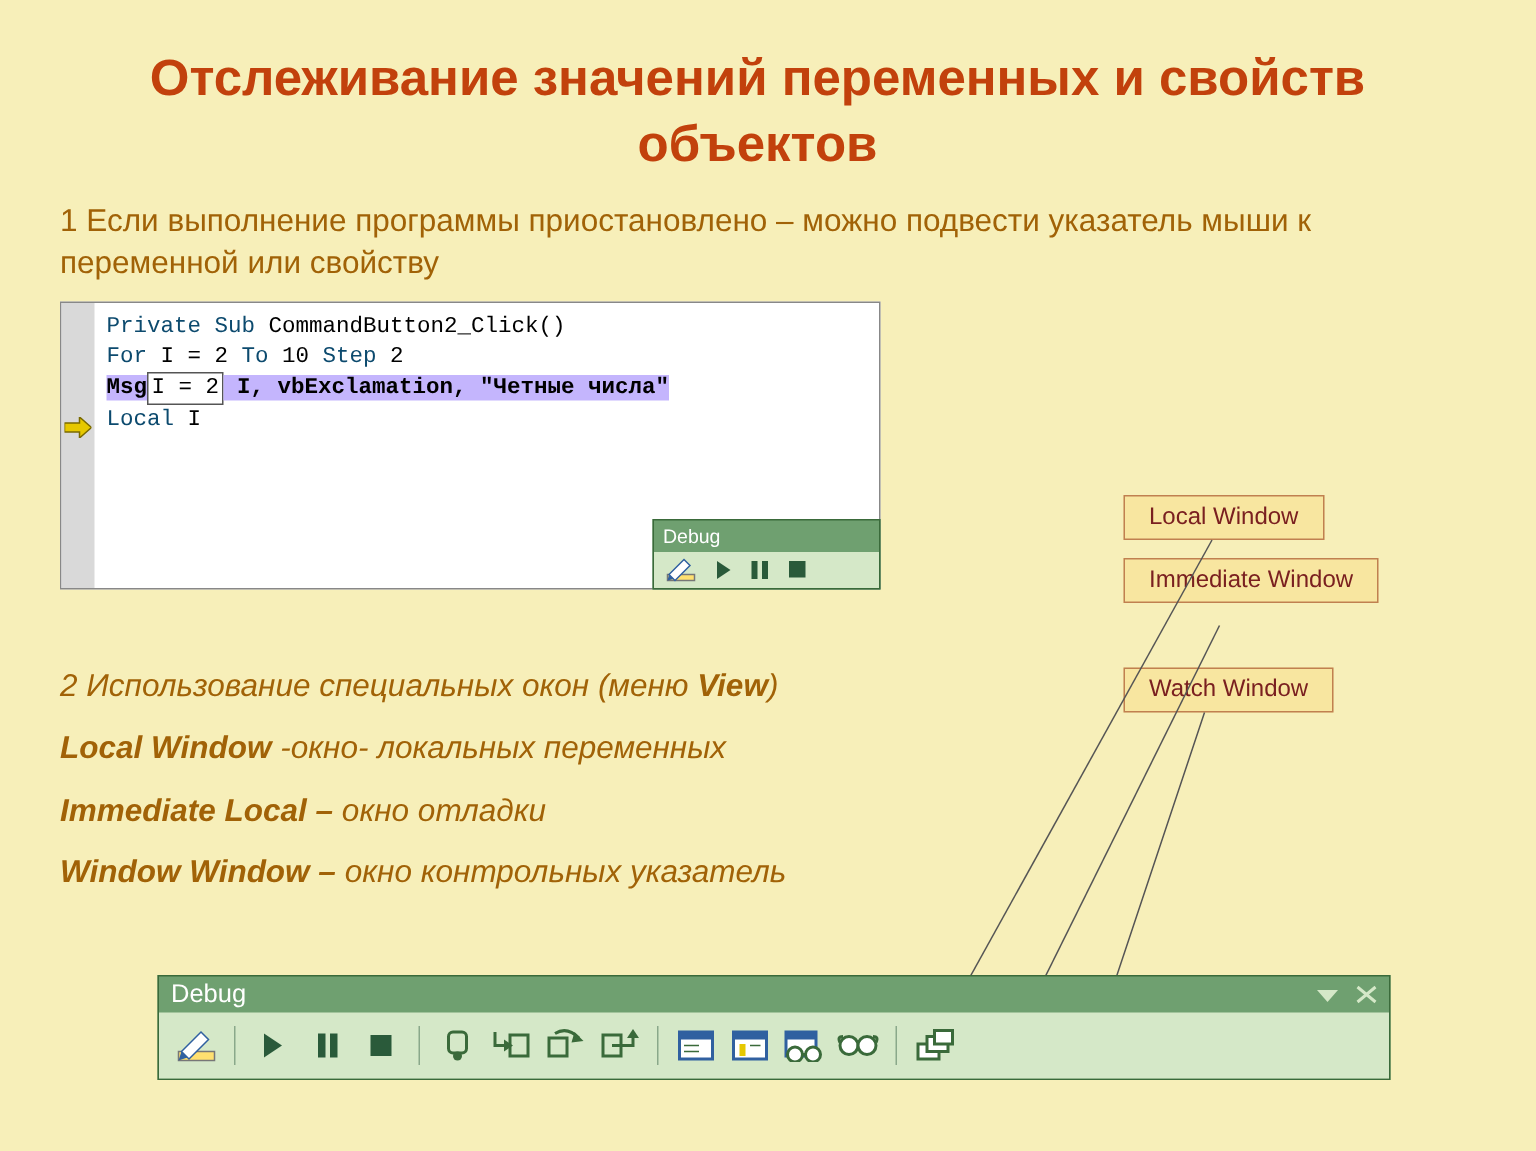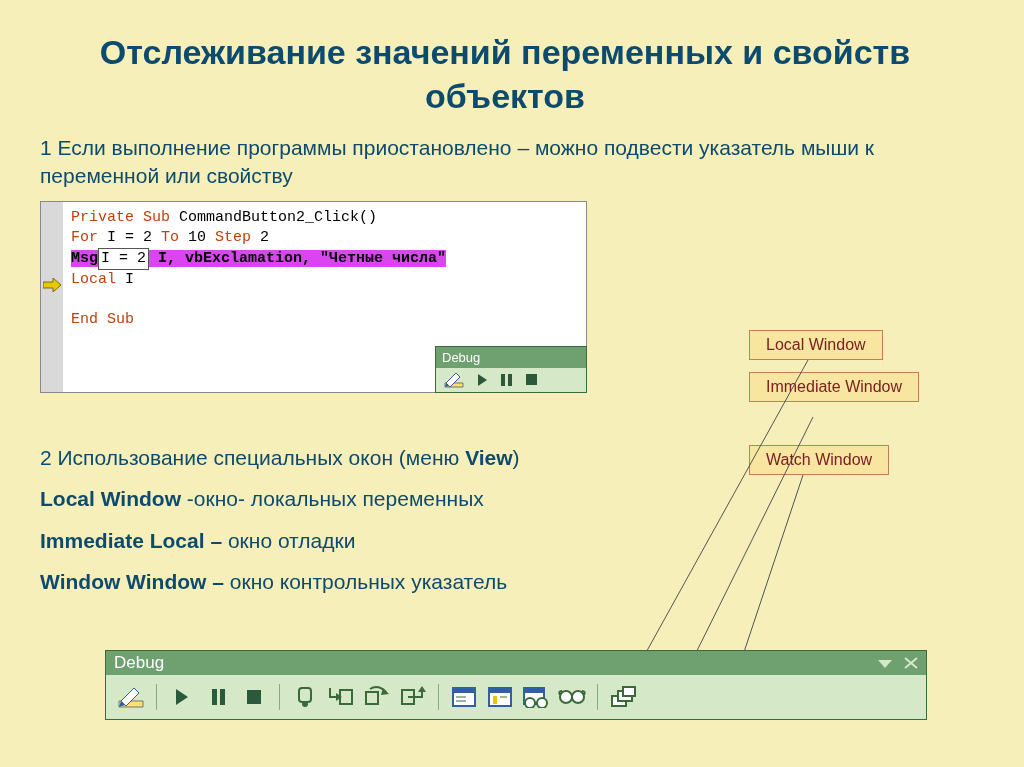--- a/index.html
+++ b/index.html
@@ -6,29 +6,29 @@
     margin: 0;
     padding: 0;
     width: 1024px;
     height: 767px;
     background: #f7efb9;
     font-family: Arial, sans-serif;
     position: relative;
     overflow: hidden;
   }
   .title {
-    color: #0c4a6e;
+    color: #c2410c;
     font-size: 34px;
     font-weight: bold;
     text-align: center;
     padding: 30px 60px 10px 46px;
     line-height: 1.3;
   }
   .para {
-    color: #0c4a6e;
+    color: #a16207;
     font-size: 21px;
     padding: 0 40px;
     margin: 6px 0;
     line-height: 1.3;
   }
   .code-area {
     position: relative;
     margin: 12px 40px 0 40px;
     width: 545px;
     height: 190px;
@@ -49,22 +49,22 @@
     height: 14px;
   }
   .code-text {
     position: absolute;
     left: 30px;
     top: 6px;
     font-family: "Courier New", monospace;
     font-size: 15px;
     line-height: 20px;
   }
-  .kw { color: #c2410c; }
-  .hl { background: #d946ef; font-weight: bold; }
+  .kw { color: #0c4a6e; }
+  .hl { background: #c4b5fd; font-weight: bold; }
   .tooltip-box {
     display: inline-block;
     border: 1px solid #555;
     background: #fff;
     padding: 0 2px;
     font-weight: normal;
     margin-right: 0;
   }
   .small-toolbar {
     position: absolute;
@@ -103,20 +103,21 @@
     border: 1px solid #c08050;
     color: #7a2020;
     font-size: 16px;
     padding: 5px 16px;
     white-space: nowrap;
   }
   .section2 {
     position: absolute;
     left: 40px;
     top: 430px;
+    font-style: italic;
   }
   .section2 .para {
     padding: 0;
     margin: 14px 0;
   }
   .bold { font-weight: bold; }
 
   .big-toolbar {
     position: absolute;
     left: 105px;
@@ -173,21 +174,20 @@
     <svg class="gutter-mark" viewBox="0 0 18 14">
       <path d="M0 4 L10 4 L10 0 L18 7 L10 14 L10 10 L0 10 Z" fill="#e6c800" stroke="#7a6a00" stroke-width="1"></path>
     </svg>
   </div>
   <div class="code-text">
     <div><span class="kw">Private Sub</span><span> CommandButton2_Click()</span></div>
     <div><span class="kw">For</span><span> I = 2 </span><span class="kw">To</span><span> 10 </span><span class="kw">Step</span><span> 2</span></div>
     <div><span class="hl">Msg</span><span class="tooltip-box">I = 2</span><span class="hl"> I, vbExclamation, "Четные числа"</span></div>
     <div><span class="kw">Local</span><span> I</span></div>
     <div style="height:20px"></div>
-    <div><span class="kw">End Sub</span></div>
   </div>
   <div class="small-toolbar">
     <div class="tb-title">Debug</div>
     <div class="tb-icons">
       <span class="i-ruler">
         <svg viewBox="0 0 20 16">
             <polygon points="1,15 19,15 19,11 1,11" fill="#ffe070" stroke="#777"></polygon>
             <polygon points="2,11 12,1 16,5 6,15" fill="#fff" stroke="#3060a0"></polygon>
             <polygon points="2,11 5,14 1,15" fill="#3060a0"></polygon>
           </svg>

